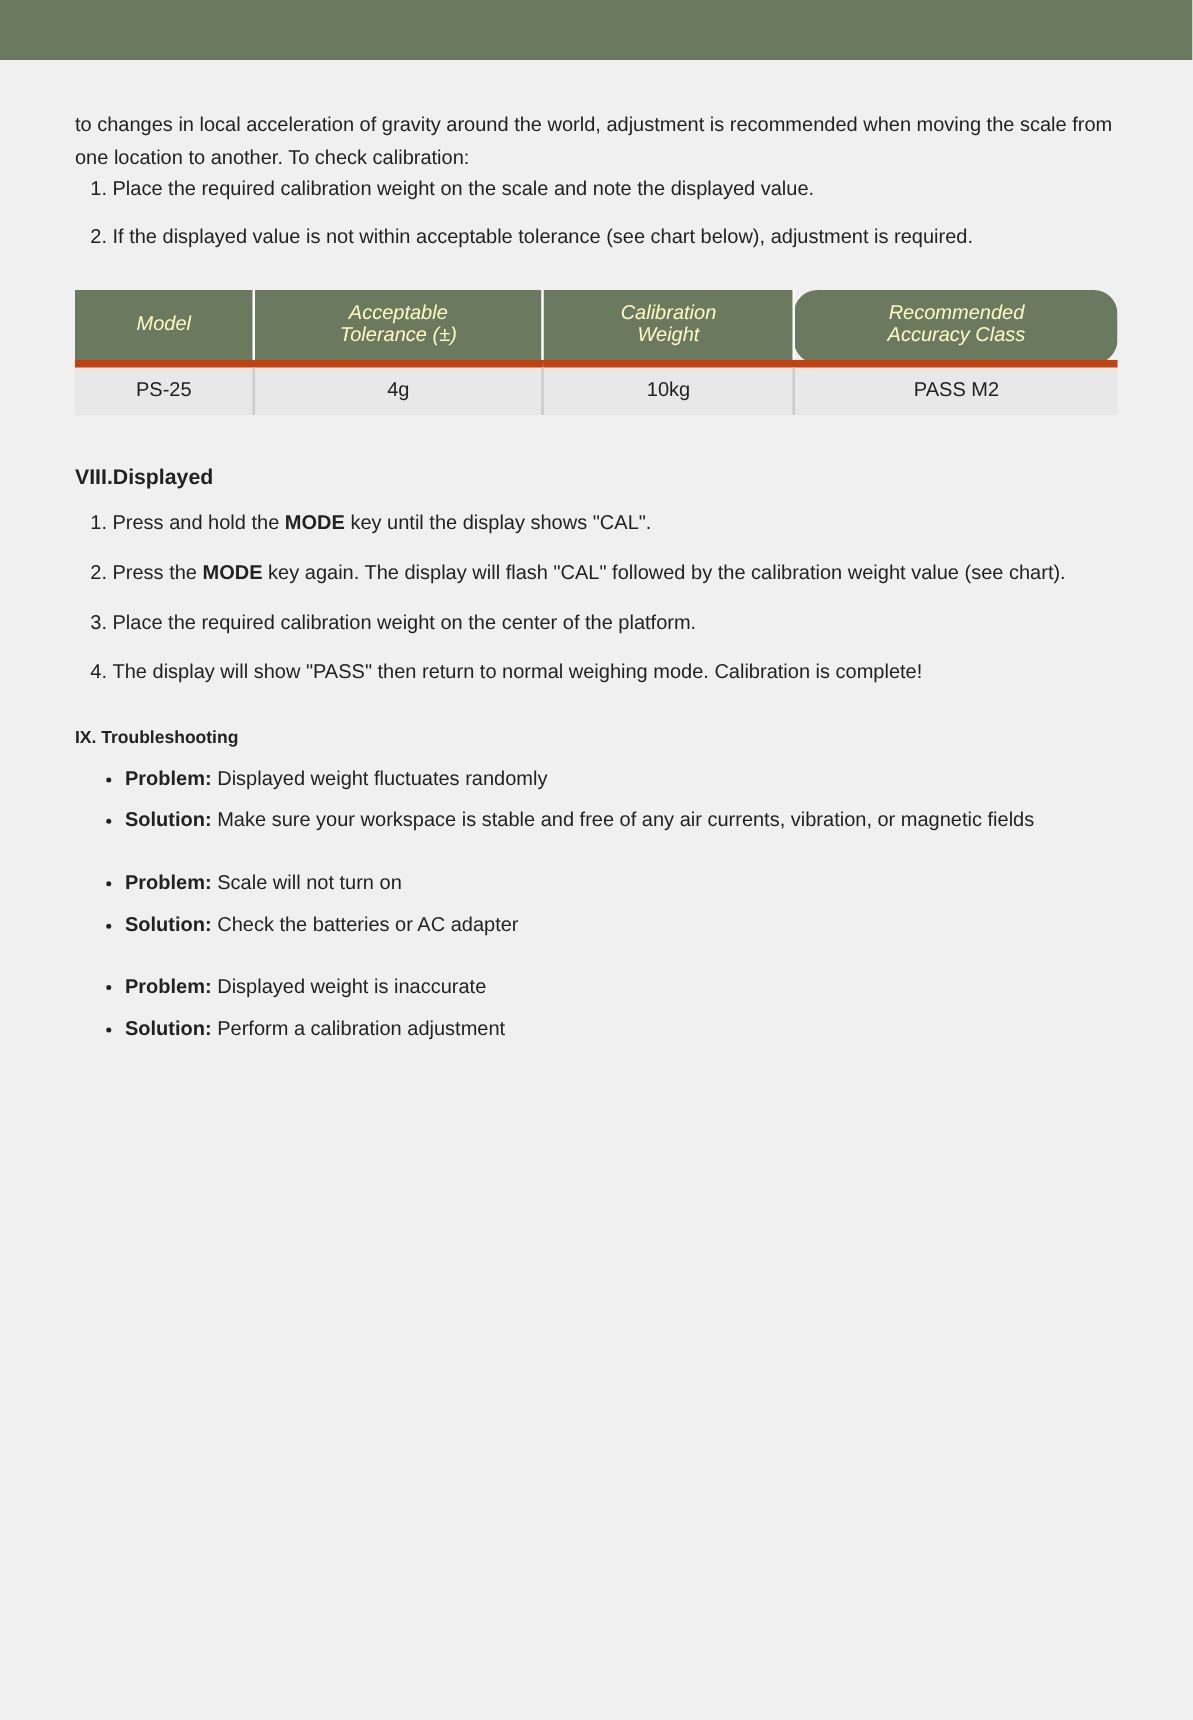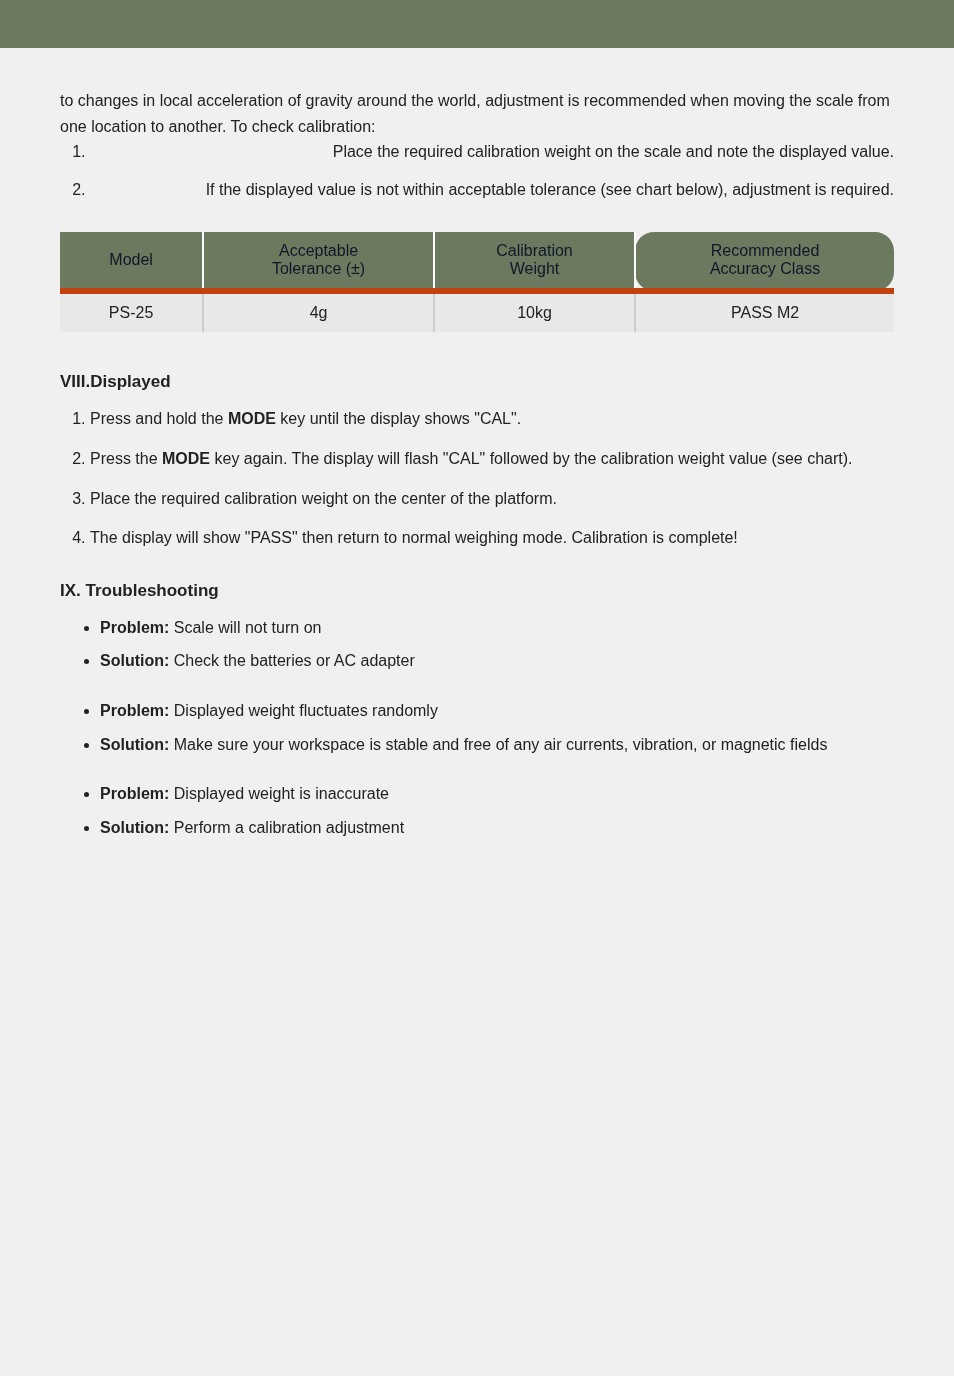--- a/index.html
+++ b/index.html
@@ -34,33 +34,33 @@
 
     .ordered-list {
       margin-left: 30px;
       margin-bottom: 30px;
     }
 
     .ordered-list li {
       margin-bottom: 12px;
       line-height: 1.6;
       font-size: 16px;
-      text-align: right;
     }
 
     
     .calibration-table {
       width: 100%;
       border-collapse: collapse;
       margin-bottom: 40px;
     }
 
     .calibration-table thead tr {
       background-color: #6b7a5e;
-      color: #0f172a;
+      color: #fef9c3;
+      font-style: italic;
     }
 
     .calibration-table thead th {
       padding: 10px 18px;
       text-align: center;
       font-weight: normal;
       font-size: 16px;
       border-right: 2px solid #fff;
     }
 
@@ -88,21 +88,21 @@
     
     .section-heading {
       font-weight: bold;
       font-size: 17px;
       margin-bottom: 14px;
       margin-top: 10px;
     }
 
     .section-heading-roman {
       font-weight: bold;
-      font-size: 17px;
+      font-size: 14px;
       margin-bottom: 14px;
       margin-top: 10px;
     }
 
     .adjustment-section {
       margin-bottom: 30px;
     }
 
     .adjustment-list {
       margin-left: 30px;
@@ -180,29 +180,29 @@
       <li>Place the required calibration weight on the center of the platform.</li>
       <li>The display will show "PASS" then return to normal weighing mode. Calibration is complete!</li>
     </ol>
   </div>
 
   <div class="troubleshooting-section">
     <p class="section-heading-roman">IX.  Troubleshooting</p>
 
     <div class="trouble-group">
       <ul class="trouble-list">
+        <li><b>Problem:</b> Displayed weight fluctuates randomly</li>
+        <li><b>Solution:</b> Make sure your workspace is stable and free of any air currents, vibration, or magnetic fields</li>
+      </ul>
+    </div>
+
+    <div class="trouble-group">
+      <ul class="trouble-list">
         <li><b>Problem:</b> Scale will not turn on</li>
         <li><b>Solution:</b> Check the batteries or AC adapter</li>
-      </ul>
-    </div>
-
-    <div class="trouble-group">
-      <ul class="trouble-list">
-        <li><b>Problem:</b> Displayed weight fluctuates randomly</li>
-        <li><b>Solution:</b> Make sure your workspace is stable and free of any air currents, vibration, or magnetic fields</li>
       </ul>
     </div>
 
     <div class="trouble-group">
       <ul class="trouble-list">
         <li><b>Problem:</b> Displayed weight is inaccurate</li>
         <li><b>Solution:</b> Perform a calibration adjustment</li>
       </ul>
     </div>
 

